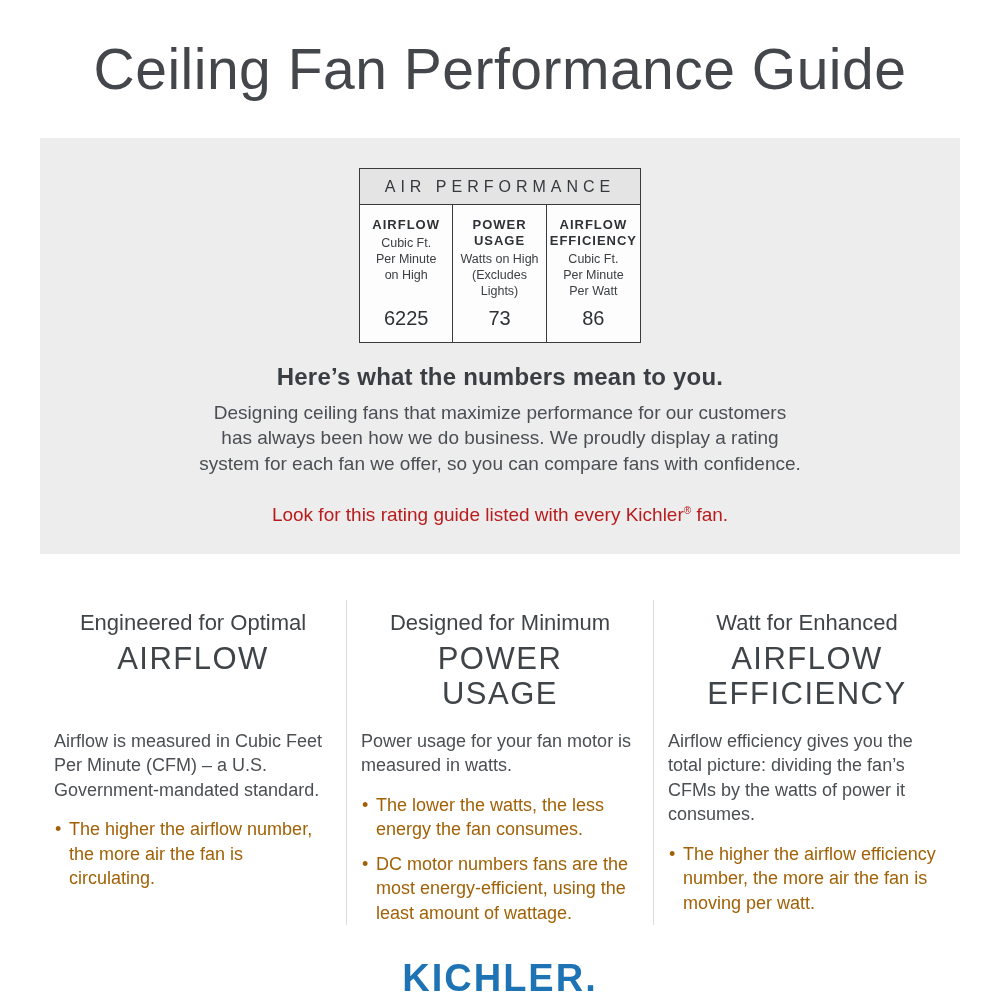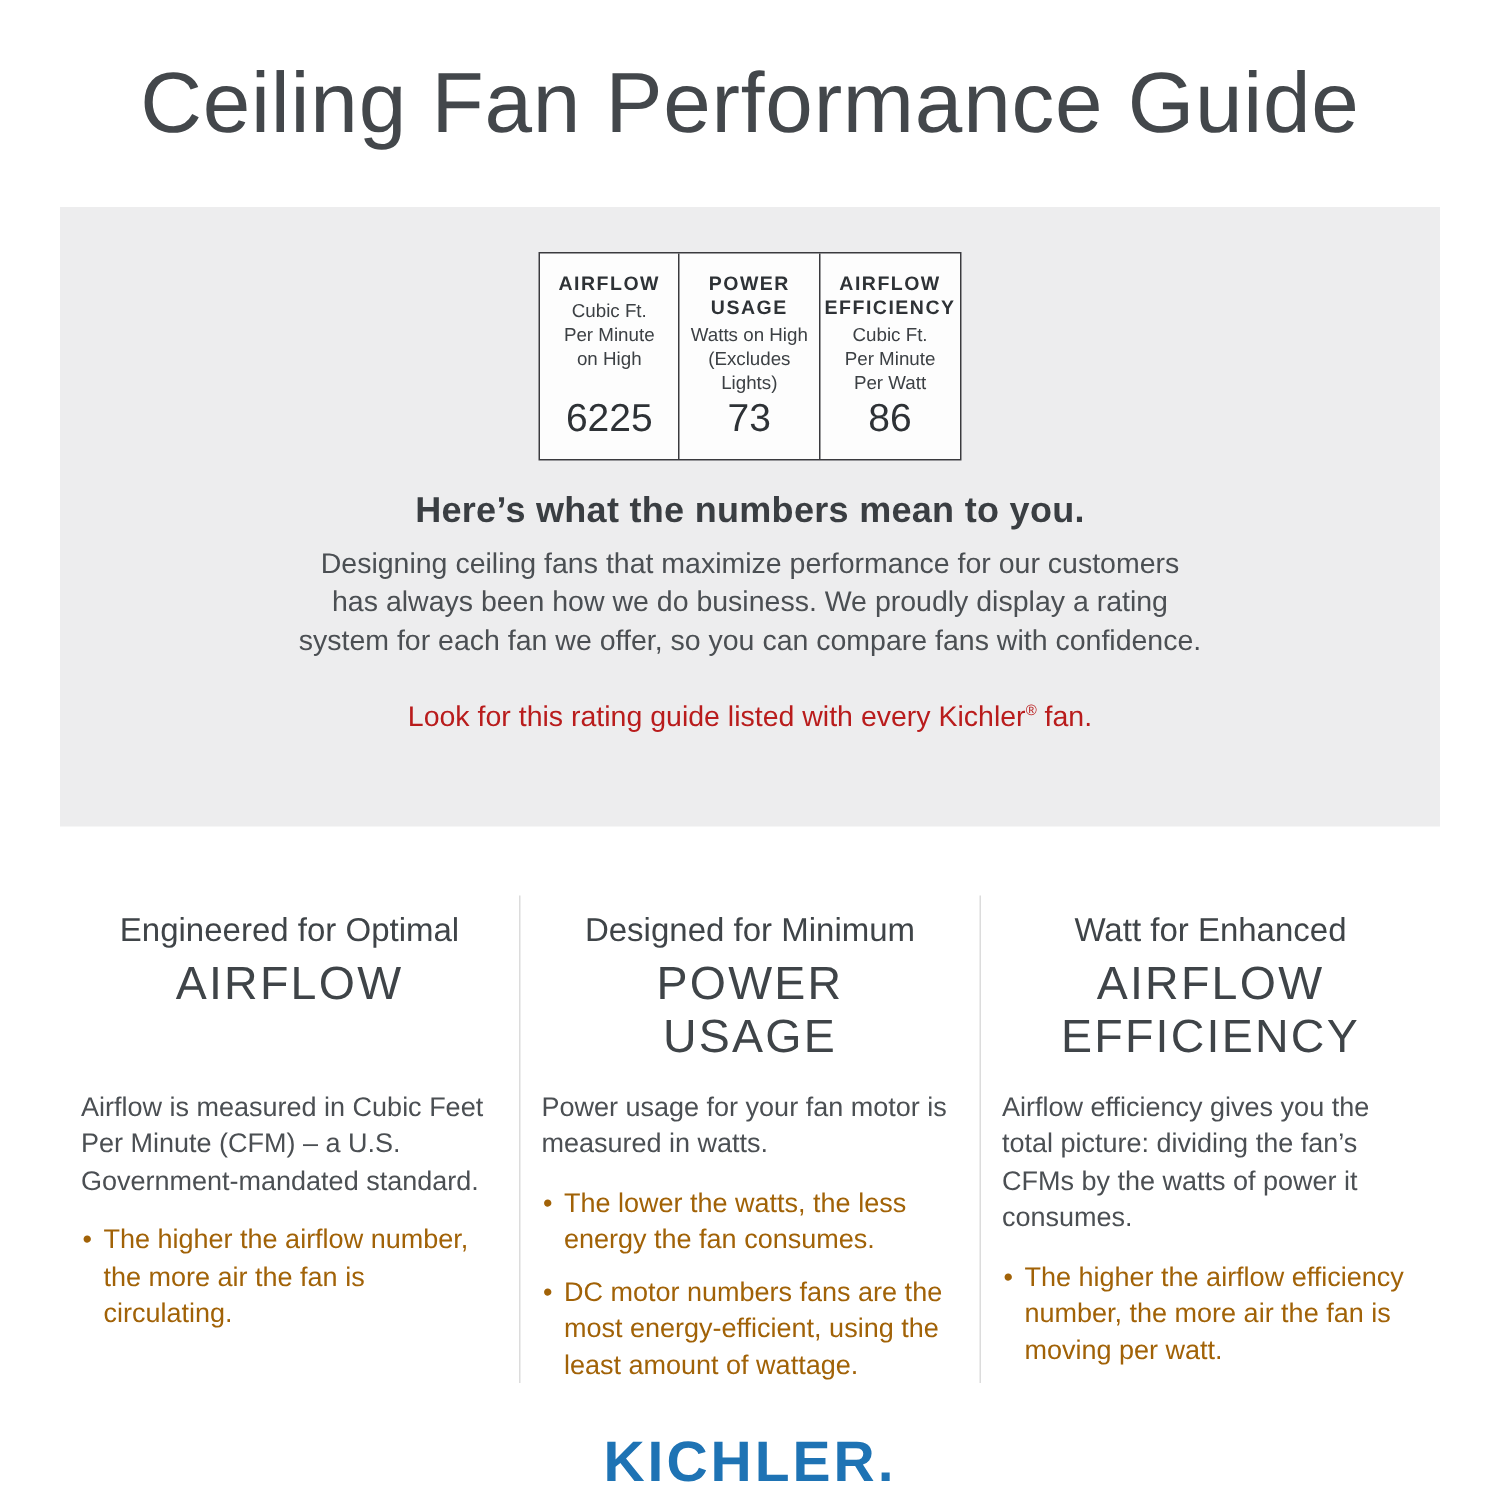--- a/index.html
+++ b/index.html
@@ -71,21 +71,21 @@
   }
   .cell-sub {
     margin-top:2px;
     font-size:12.5px;
     line-height:1.28;
     white-space:pre-line;
     color:#3c4044;
   }
   .cell-value {
     margin-top:auto;
-    font-size:26px;
+    font-size:20px;
     color:#2e3236;
   }
 
   
   .intro-heading {
     margin:20px 0 0;
     font-size:24px;
     font-weight:bold;
     color:#3a3e42;
     letter-spacing:0.2px;
@@ -174,20 +174,21 @@
 </head>
 <body>
 
 <div class="page">
 
   <h1 class="title">Ceiling Fan Performance Guide</h1>
 
   <section class="panel">
 
     <div class="rating-card">
+      <div class="card-header">AIR PERFORMANCE</div>
       <div class="card-body">
         <div class="card-cell">
           <div class="cell-label">AIRFLOW</div>
           <div class="cell-sub">Cubic Ft.
 Per Minute
 on High</div>
           <div class="cell-value">6225</div>
         </div>
         <div class="card-cell">
           <div class="cell-label">POWER

